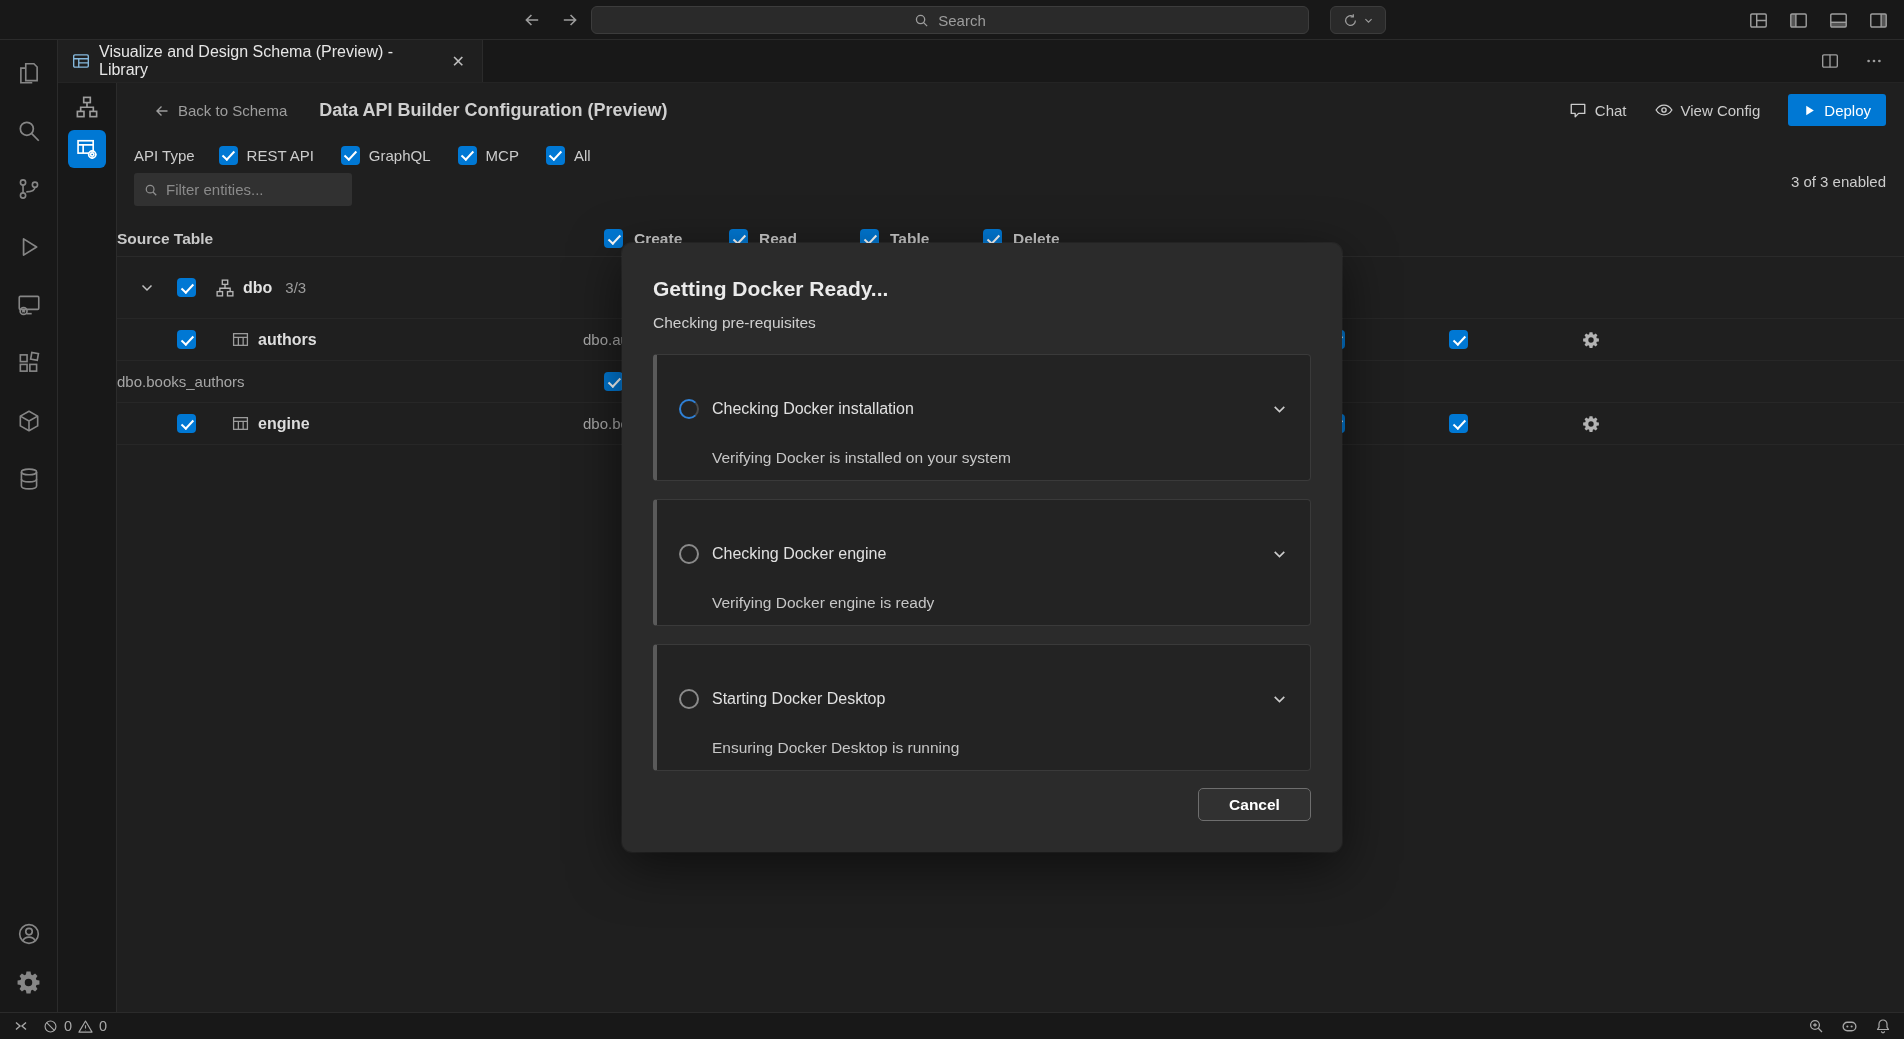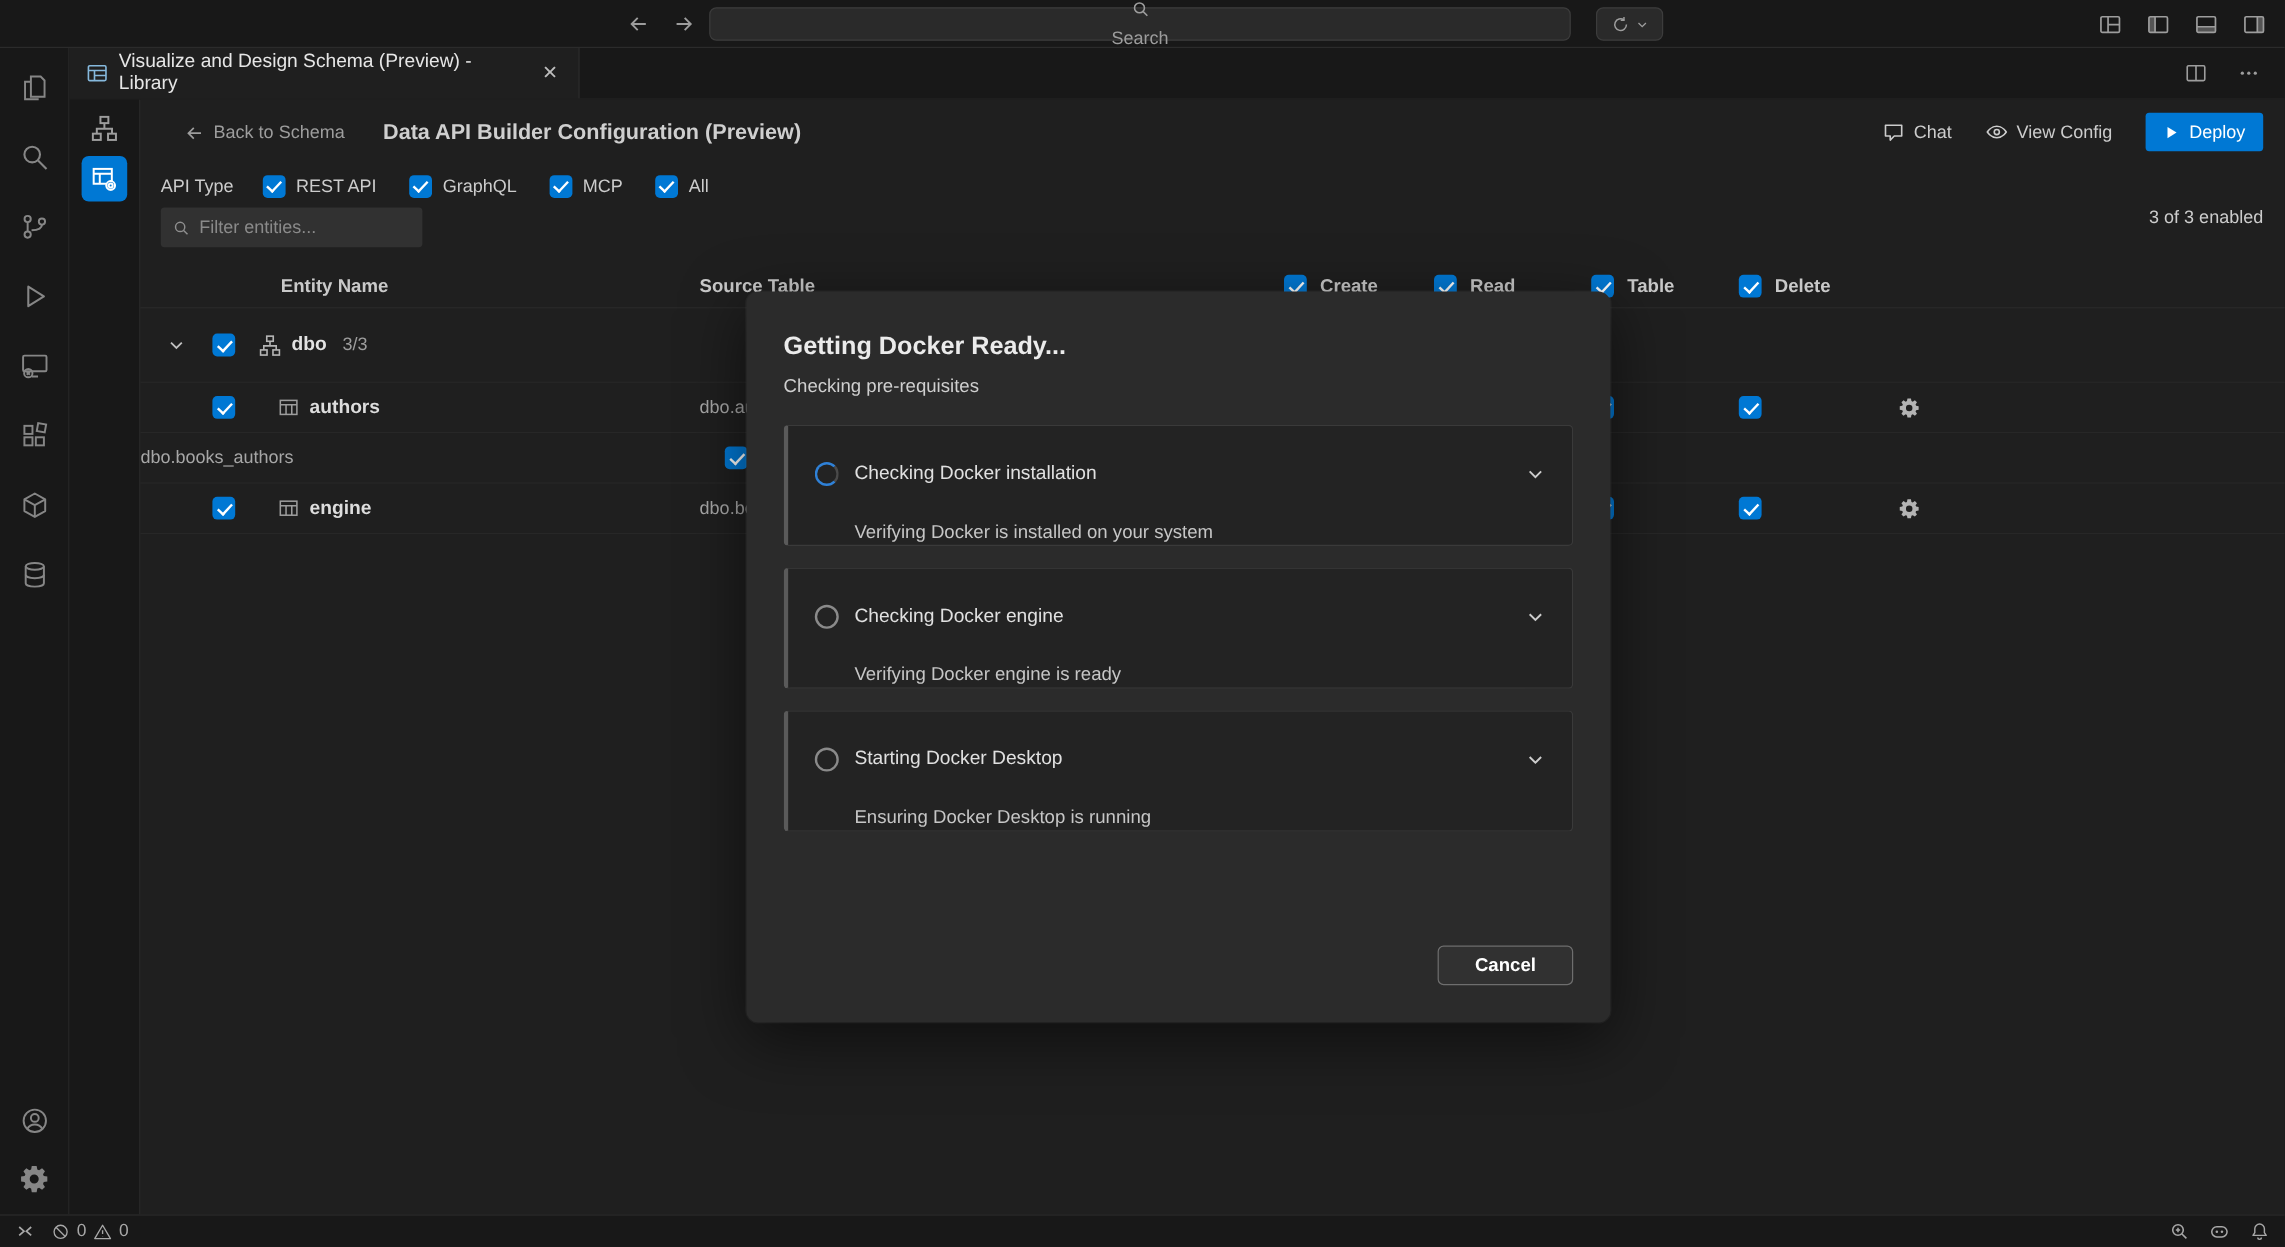--- a/index.html
+++ b/index.html
@@ -10,21 +10,21 @@
   button { font-family:inherit; cursor:pointer; }
 
   
   .titlebar { height:40px; flex:0 0 auto; background:#181818; border-bottom:1px solid #2b2b2b;
     position:relative; display:flex; align-items:center; }
   .tb-nav { position:absolute; left:518px; top:6px; display:flex; gap:10px; }
   .tb-iconbtn { width:28px; height:28px; display:flex; align-items:center; justify-content:center;
     background:none; border:0; color:#9d9d9d; border-radius:5px; }
   .command-center { position:absolute; left:591px; top:6px; width:718px; height:28px;
     background:#2a2a2a; border:1px solid #3c3c3c; border-radius:6px; display:flex; align-items:center;
-    justify-content:center; gap:9px; color:#9d9d9d; font-size:15px; cursor:pointer;flex-direction:column; }
+    justify-content:center; gap:9px; color:#9d9d9d; font-size:15px; cursor:pointer; }
   .tb-dropdown { position:absolute; left:1330px; top:6px; width:56px; height:28px;
     background:#2a2a2a; border:1px solid #3c3c3c; border-radius:6px; display:flex; align-items:center;
     justify-content:center; gap:5px; color:#9d9d9d; cursor:pointer; }
   .tb-actions { position:absolute; right:12px; top:6px; display:flex; gap:12px; }
 
   
   .mid { flex:1; display:flex; min-height:0; }
   .activitybar { width:58px; background:#181818; border-right:1px solid #2b2b2b;
     display:flex; flex-direction:column; align-items:center; padding:4px 0 6px; }
   .ab-item { width:48px; height:58px; display:flex; align-items:center; justify-content:center;
@@ -102,22 +102,22 @@
   .gear-btn { background:none; border:0; color:#b3b3b3; padding:0; width:24px; height:24px;
     display:flex; align-items:center; justify-content:center; }
 
   
   .dialog { position:absolute; left:622px; top:243px; width:720px; height:609px; z-index:50;
     background:#2b2b2b; border-radius:10px; padding:34px 31px 31px;
     box-shadow:0 14px 52px rgba(0,0,0,.55), 0 0 0 1px rgba(255,255,255,.05); }
   .dialog-title { font-size:21px; font-weight:700; color:#ebebeb; }
   .dialog-subtitle { margin-top:13px; font-size:15.5px; color:#cfcfcf; }
   .steps { margin-top:22px; display:flex; flex-direction:column; gap:18px; }
-  .step { height:101px; background:#232323; border:1px solid #3a3a3a; border-left:4px solid #5a5a5a;
-    border-radius:4px; padding:30px 22px 0 22px; }
+  .step { height:127px; background:#232323; border:1px solid #3a3a3a; border-left:4px solid #5a5a5a;
+    border-radius:4px; padding:44px 22px 0 22px; }
   .step-head { display:flex; align-items:center; gap:13px; }
   .step-status { width:20px; height:20px; border-radius:50%; flex:0 0 auto; }
   .step-status.spinner { border:2.5px solid #2f81d7; border-right-color:rgba(255,255,255,.18);
     animation:spin 1.1s linear infinite; }
   .step-status.pending { border:2.5px solid #8a8a8a; }
   @keyframes spin { to { transform:rotate(360deg); } }
   .step-label { font-size:16px; color:#e0e0e0; }
   .step-chevron { margin-left:auto; background:none; border:0; color:#cccccc; padding:0; }
   .step-detail { margin-top:30px; padding-left:33px; font-size:15.5px; color:#c6c6c6; }
   .dialog-footer { position:absolute; right:31px; bottom:31px; }
@@ -406,21 +406,20 @@
                     <path d="M10.3 10.3L14 14"></path>
                   </svg>
                 </span>
               <input value="" placeholder="Filter entities..." style="">
             </div>
             <span class="enabled-summary">3 of 3 enabled</span>
           </div>
 
           <div class="table">
             <div class="thead">
-              <div class="h-name">Entity Name</div>
               <div class="h-source">Source Table</div>
               <div class="h-cbcol w-create">
                 <span class="cb"></span>
                 <span>Create</span>
               </div>
               <div class="h-cbcol w-read">
                 <span class="cb"></span>
                 <span>Read</span>
               </div>
               <div class="h-cbcol w-update">

